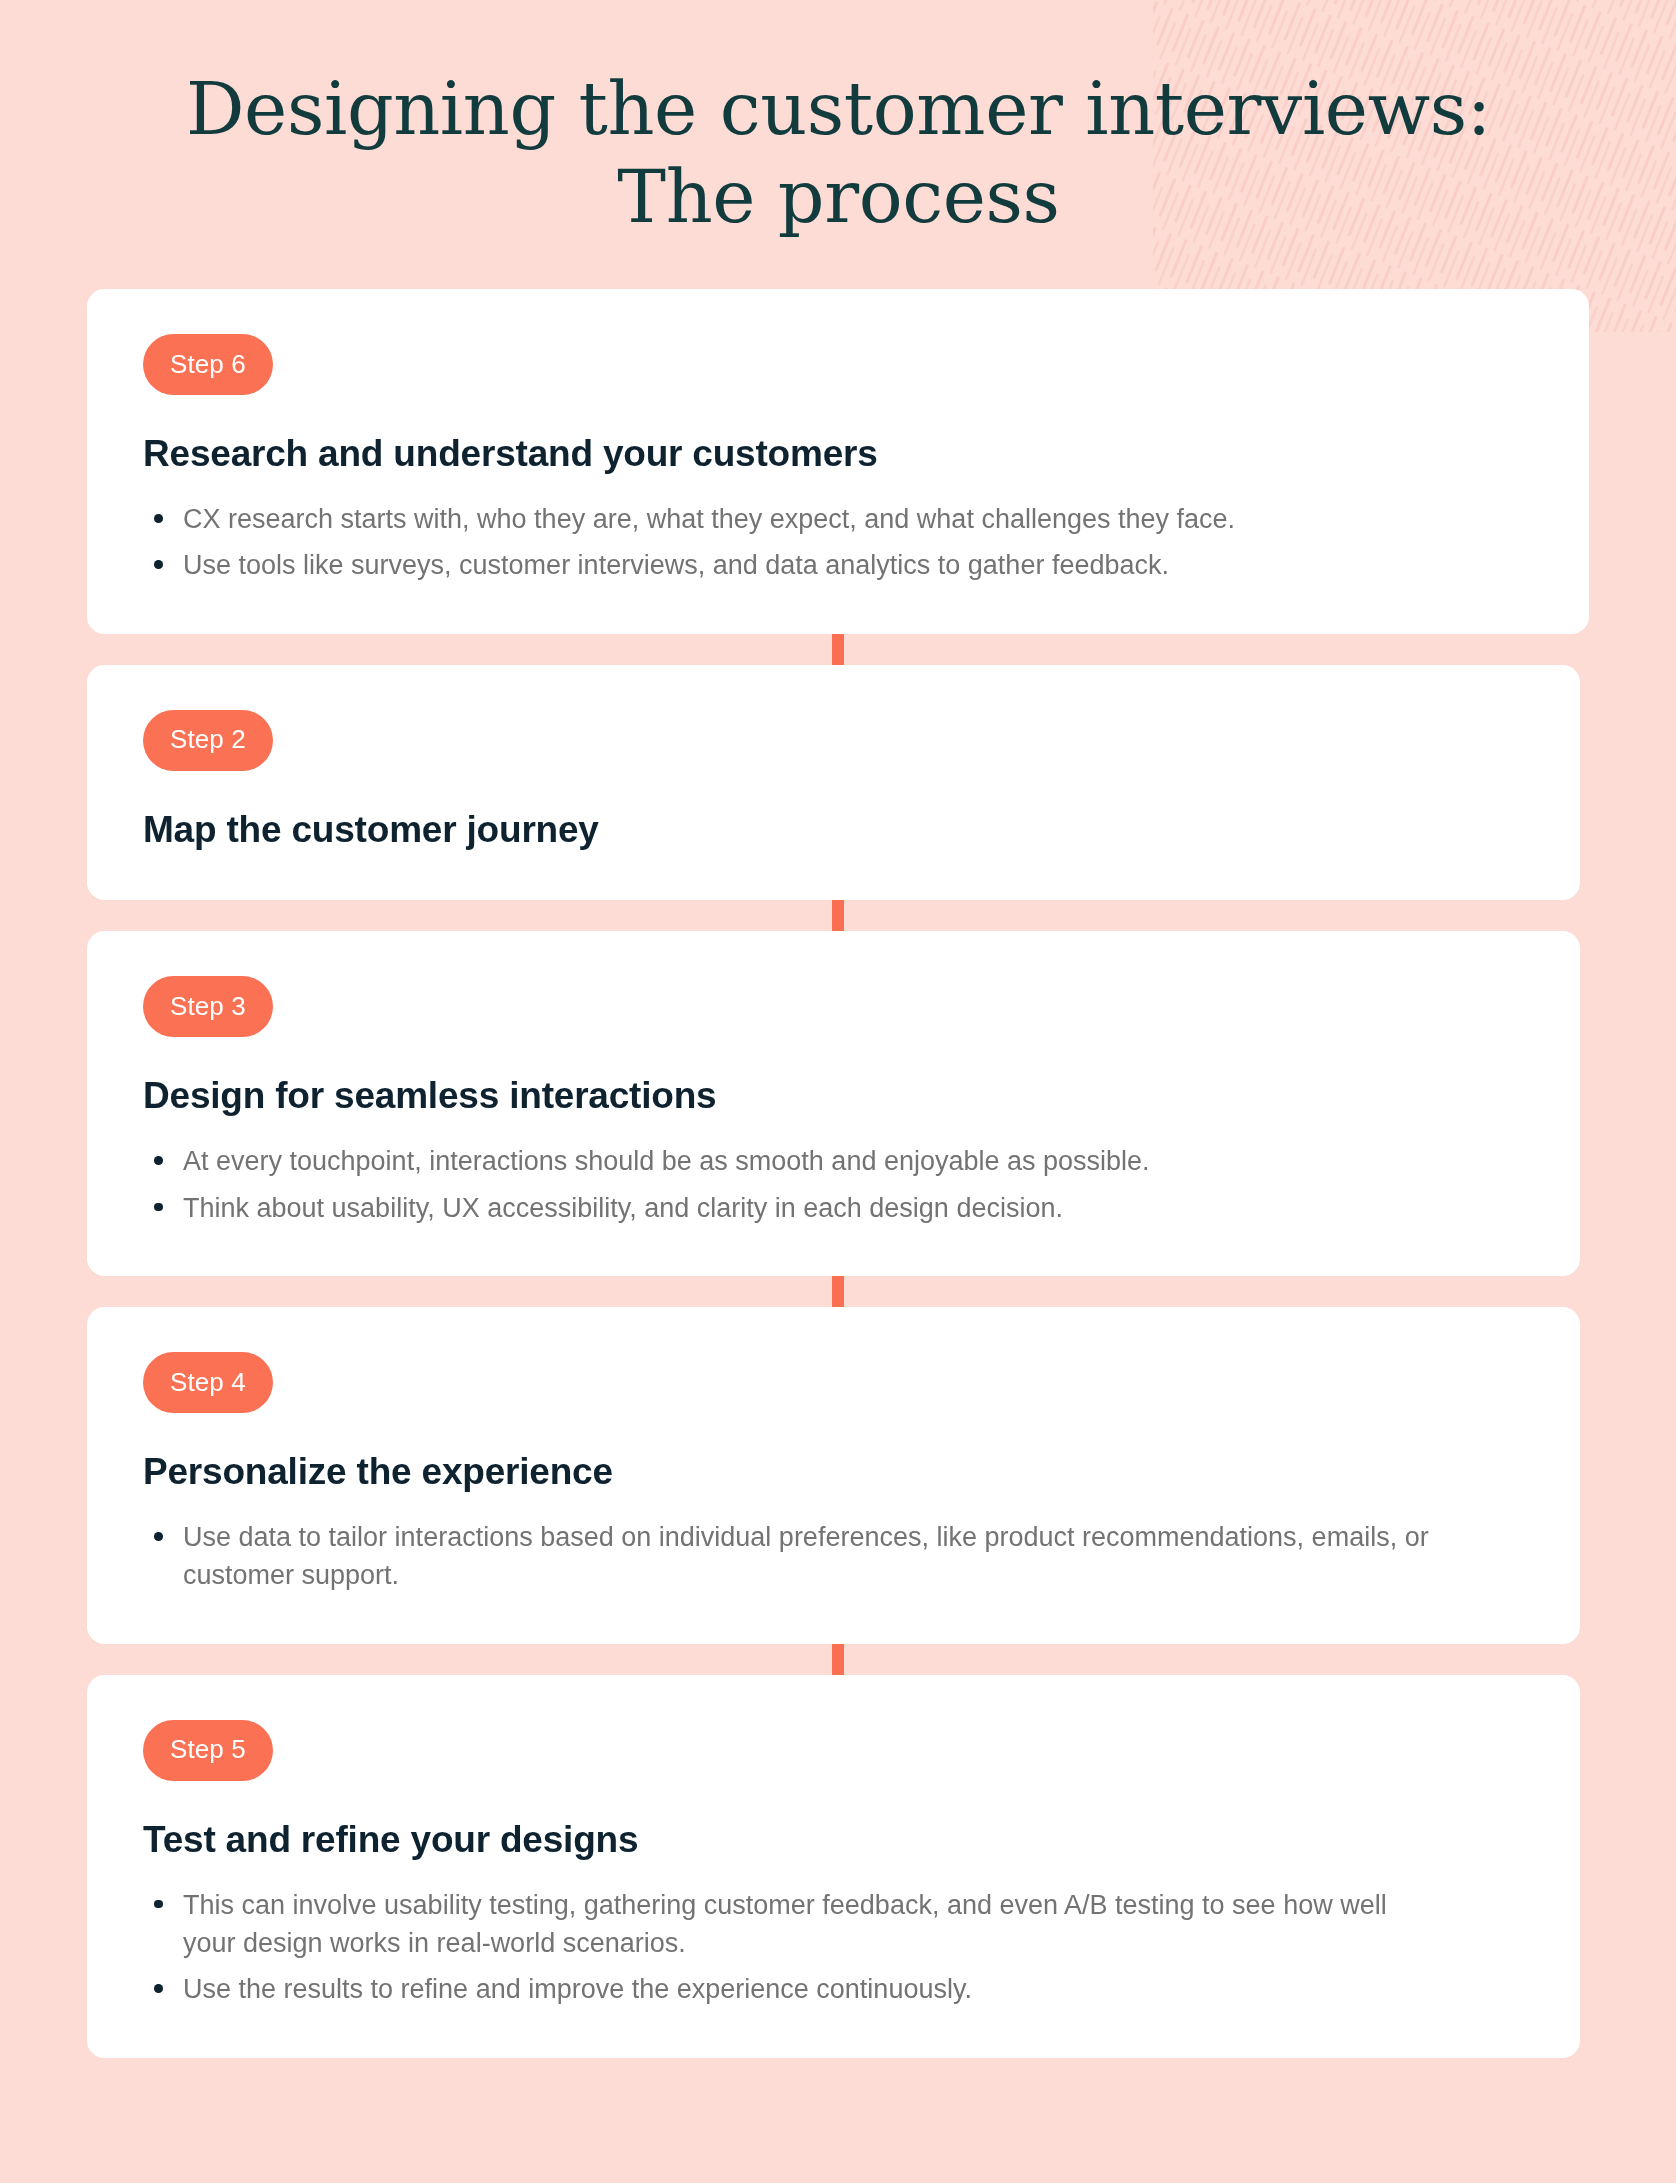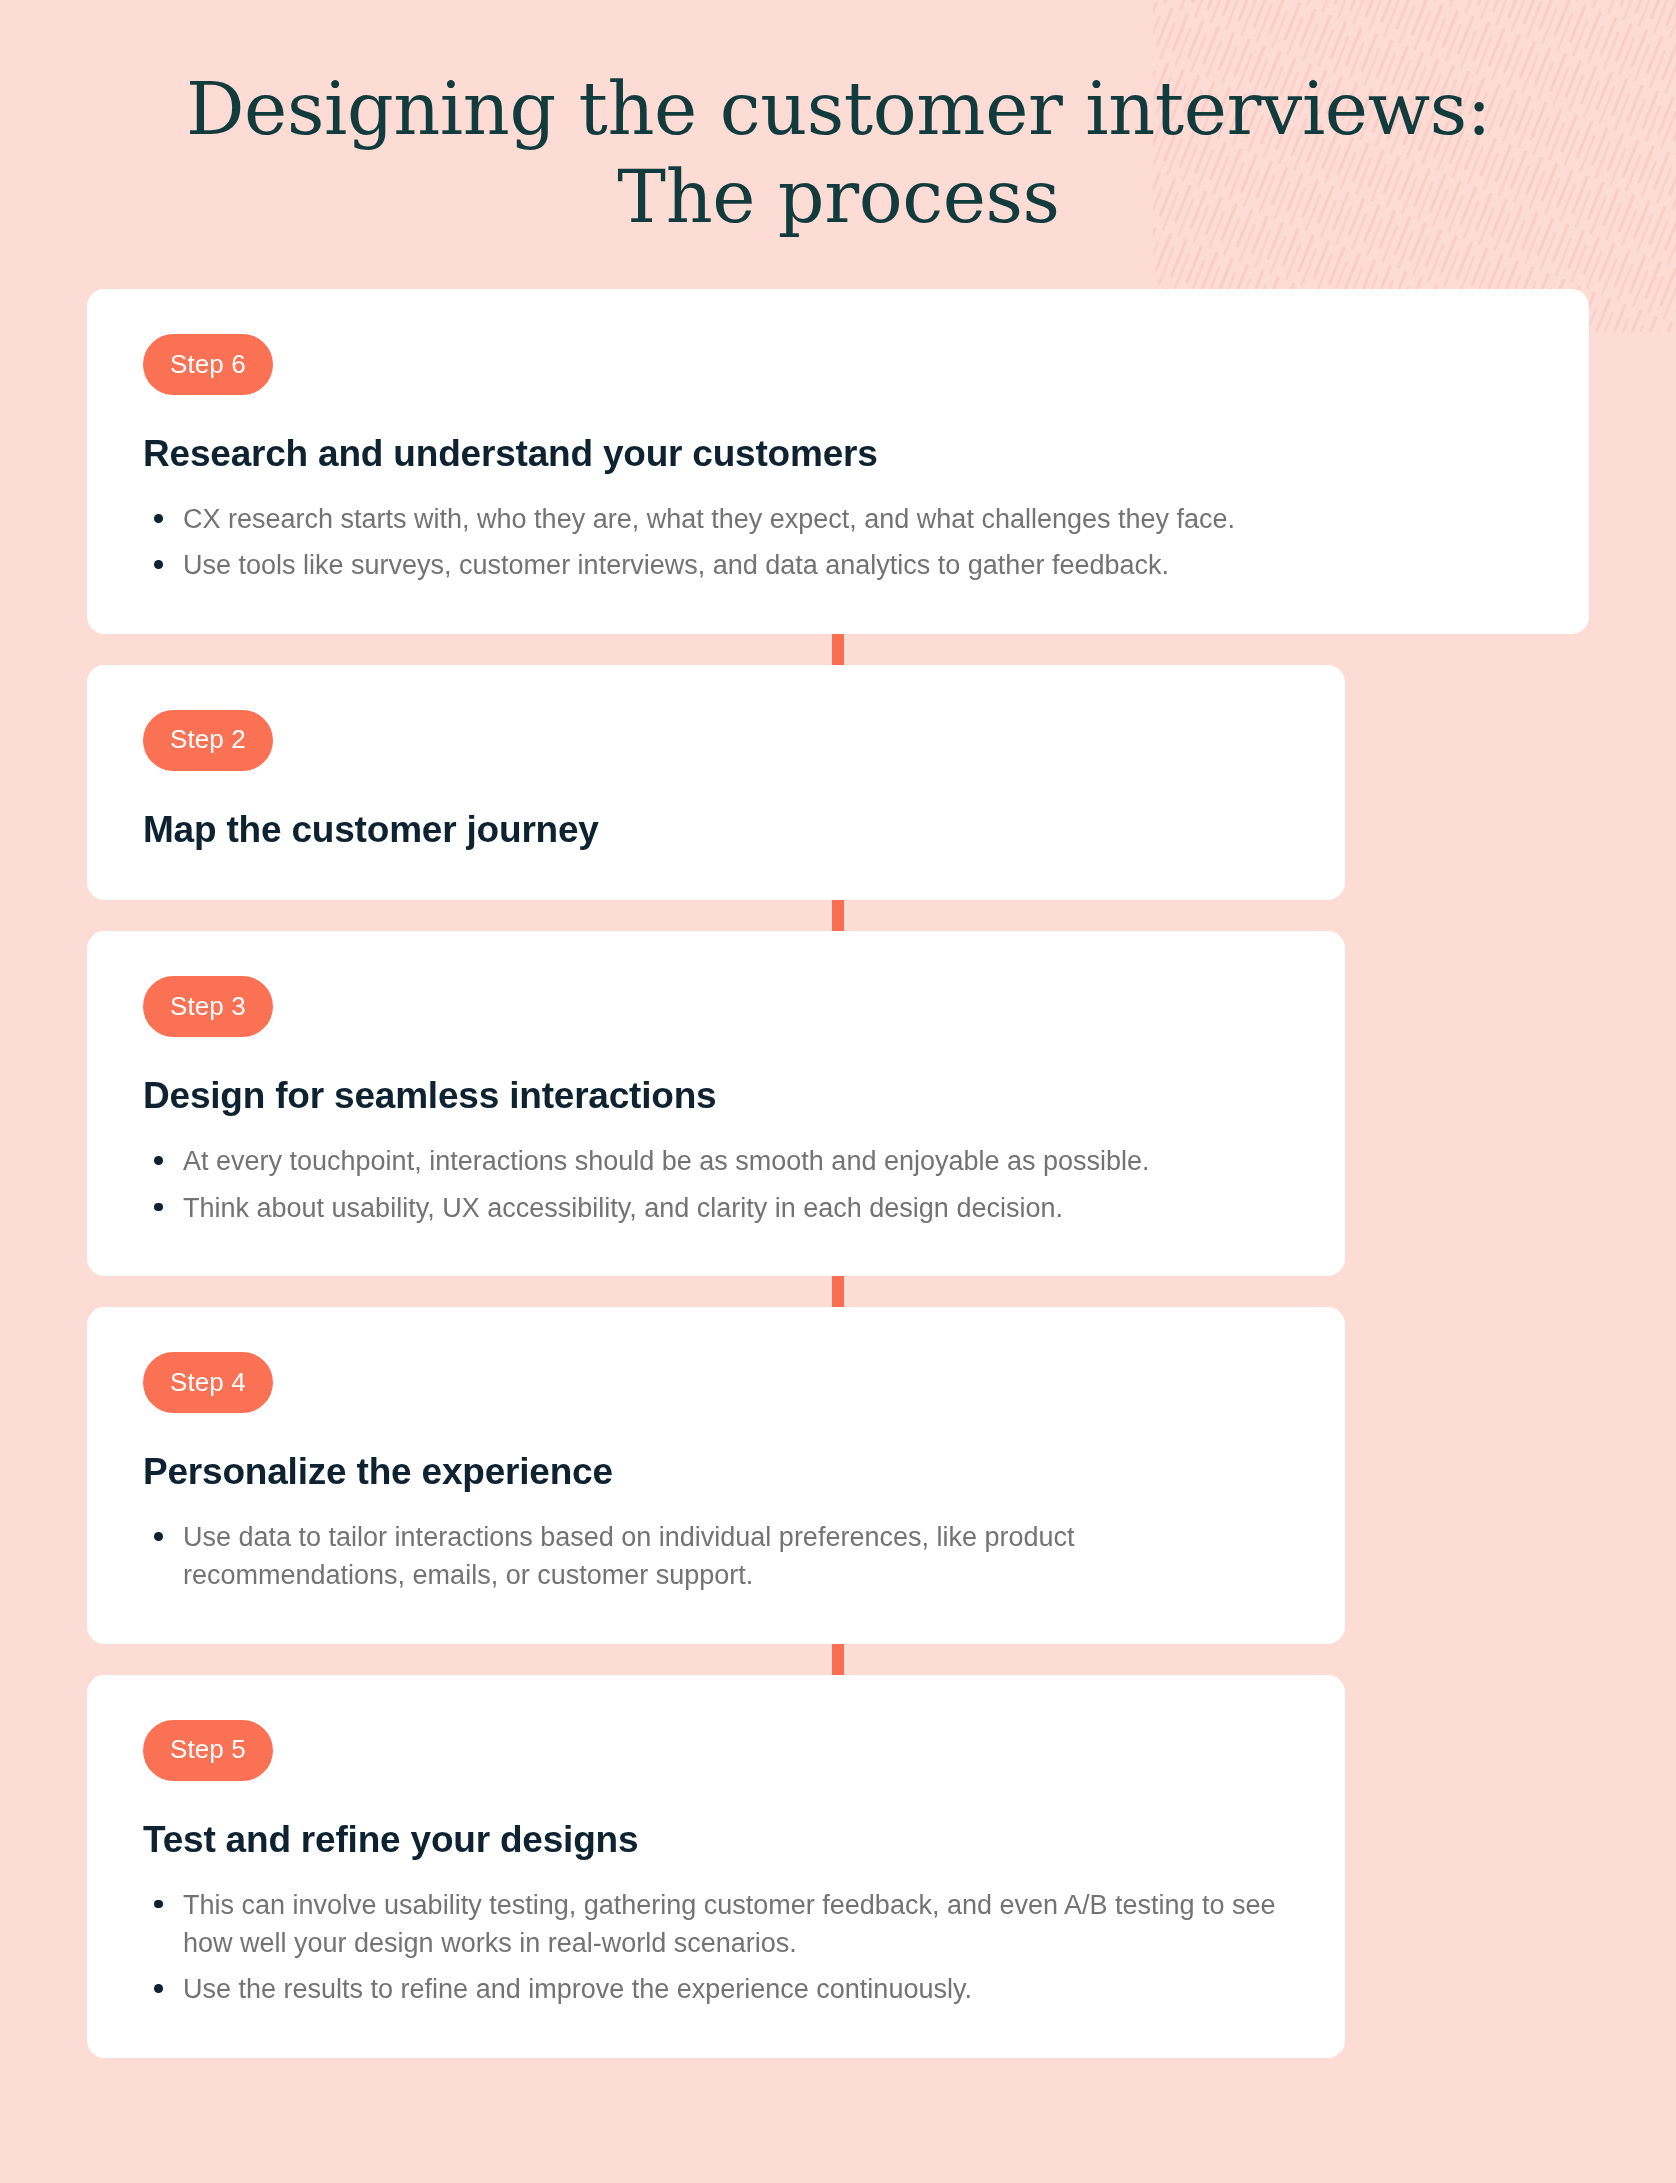--- a/index.html
+++ b/index.html
@@ -52,21 +52,21 @@
   }
 
   .step-card {
     position:relative;
     background:#FFFFFF;
     border-radius:17.5px;
     padding:45px 56px 49px 56px;
   }
 
   
-  .step-card.narrow { width:1258px; }
+  .step-card.narrow { width:1493px; }
 
   .step-connector {
     width:12.2px;
     height:31px;
     background:#FA6F51;
     margin:0 auto;
     position:relative;
     z-index:1;
   }
 

